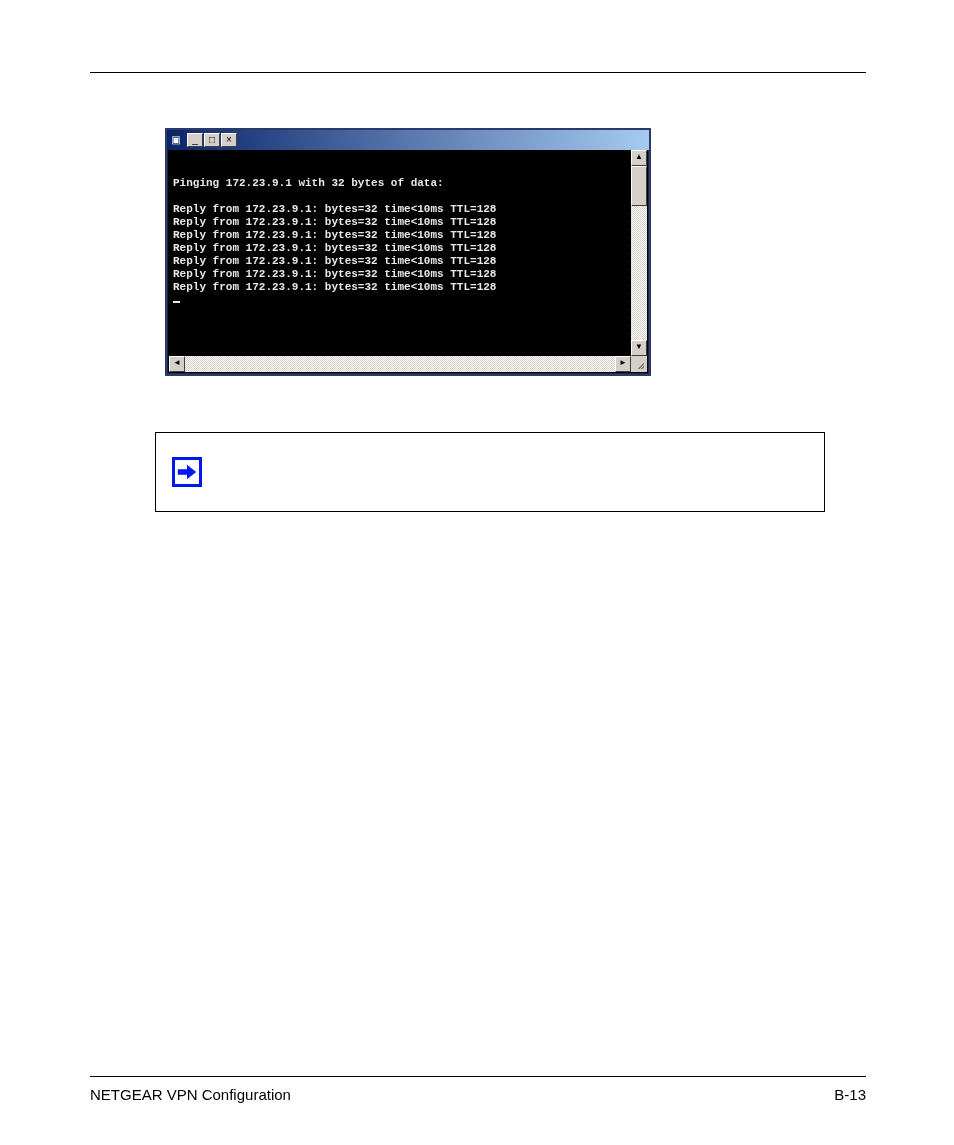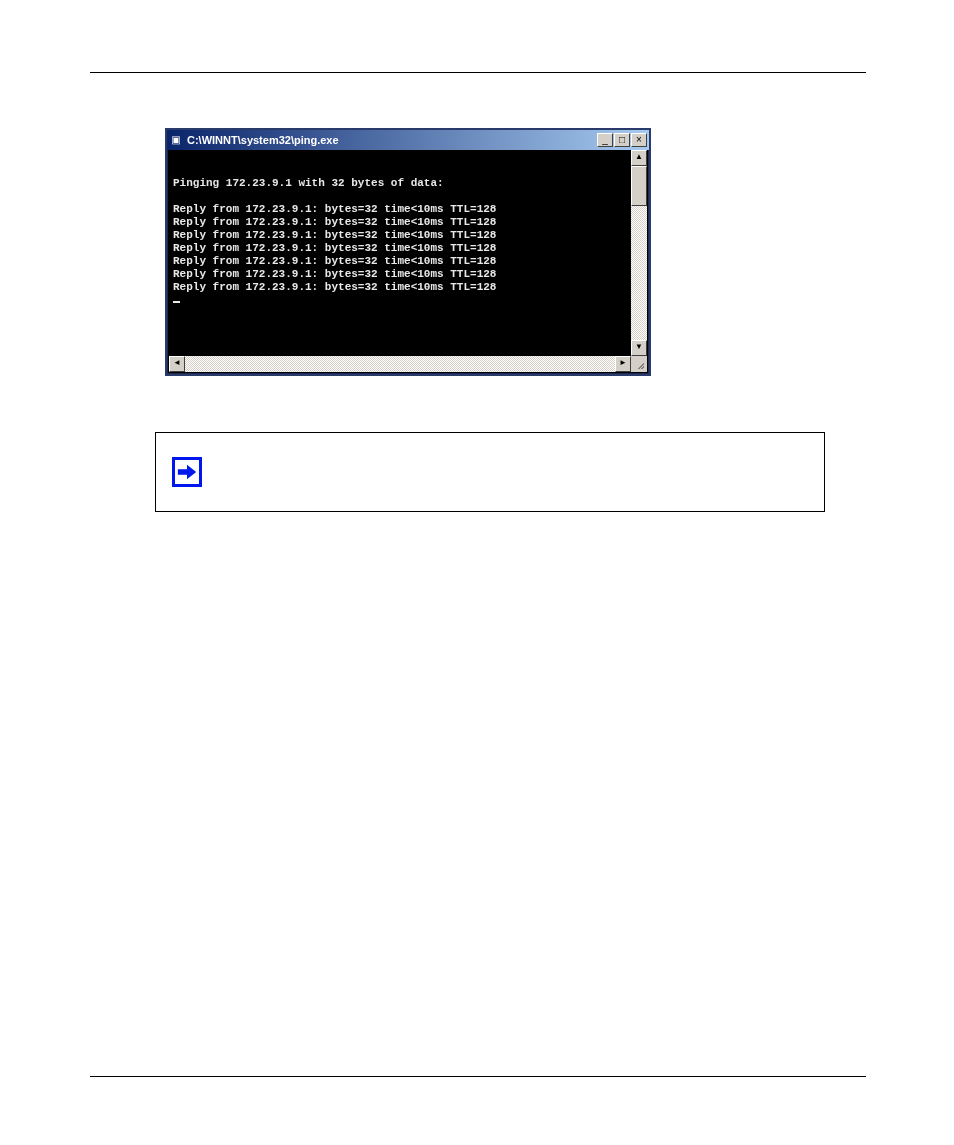--- a/index.html
+++ b/index.html
@@ -215,21 +215,20 @@
 </head>
 <body>
 
 <div class="page">
 
   <div class="top-rule"></div>
 
   <div class="console-wrap">
     <div class="console-titlebar">
       <span class="tb-icon">▣</span>
-      <span class="tb-title">C:\WINNT\system32\ping.exe</span>
       <span class="tb-btns">
         <span class="tb-btn">_</span>
         <span class="tb-btn">□</span>
         <span class="tb-btn">×</span>
       </span>
     </div>
 
     <div class="console-body"><span>Pinging 172.23.9.1 with 32 bytes of data:</span>
 <span></span>
 <span>Reply from 172.23.9.1: bytes=32 time&lt;10ms TTL=128</span>
@@ -263,13 +262,17 @@
       <span class="arrow-icon">
         <svg viewBox="0 0 24 24">
           <path d="M2 9 L12 9 L12 4 L22 12 L12 20 L12 15 L2 15 Z" fill="#0018ee"></path>
         </svg>
       </span>
     </div>
     <div class="note-text-cell"></div>
   </div>
 
   <div class="bottom-rule"></div>
+  <div class="footer">
+    <span>NETGEAR VPN Configuration</span>
+    <span>B-13</span>
+  </div>
 </div>
 
 </body></html>

